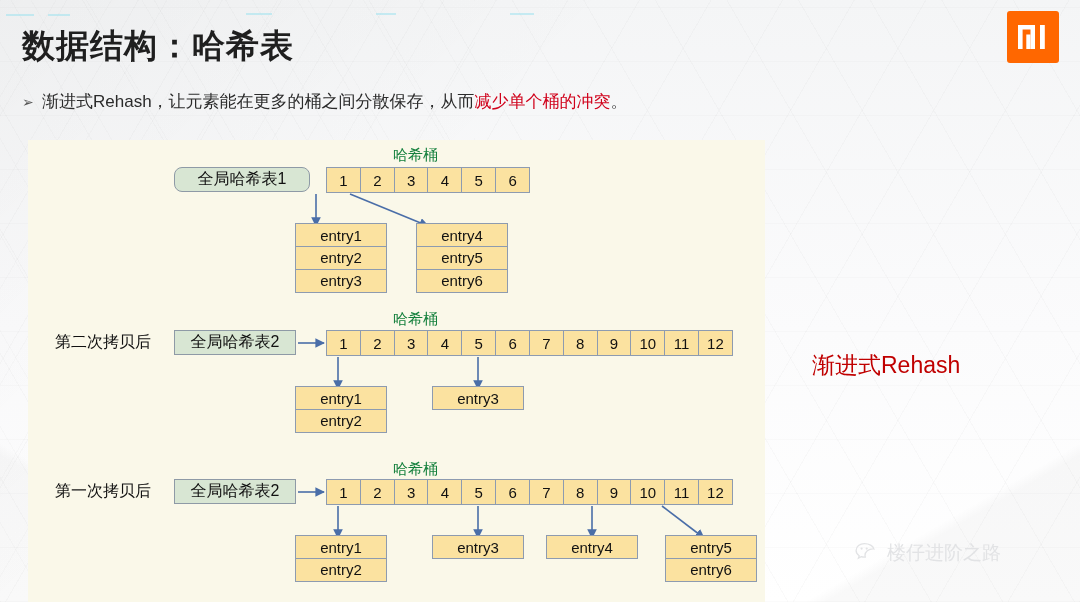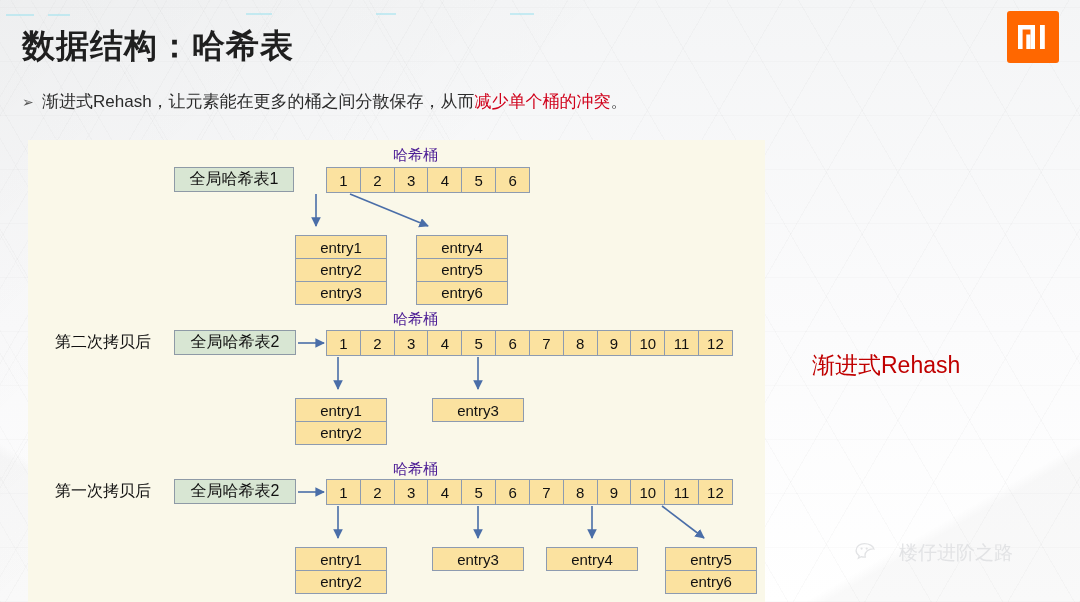--- a/index.html
+++ b/index.html
@@ -48,21 +48,21 @@
   }
   #bullet-marker{display:inline-block;width:20px;color:#555;font-size:14px;}
   .red{color:#d0021b;}
 
   
   #diagram-panel{
     position:absolute;left:28px;top:140px;width:737px;height:462px;
     background:#faf8e9;
   }
 
-  .hb-label{position:absolute;font-size:15px;color:#4c1d95;white-space:nowrap;}
+  .hb-label{position:absolute;font-size:15px;color:#15803d;white-space:nowrap;}
   .row-label{position:absolute;font-size:16px;color:#111;white-space:nowrap;}
 
   .green-box{
     position:absolute;background:#d8e6d3;border:1.4px solid #8e9aa6;
     font-size:16px;color:#111;display:flex;align-items:center;justify-content:center;
     height:25px;box-sizing:border-box;
   }
 
   .bucket-row{position:absolute;display:flex;}
   .bucket-cell{
@@ -73,34 +73,34 @@
   }
   .bucket-cell:first-child{margin-left:0;}
 
   .entry-stack{position:absolute;display:flex;flex-direction:column;}
   .entry-cell{
     background:#fbe2a0;border:1.2px solid #8d9bb0;margin-top:-1.2px;
     height:24px;box-sizing:border-box;
     display:flex;align-items:center;justify-content:center;
     font-size:15px;color:#111;
   }
-  .entry-cell:first-child{margin-top:12px;}
+  .entry-cell:first-child{margin-top:0;}
 
   #arrow-layer{position:absolute;left:0;top:0;width:737px;height:462px;pointer-events:none;}
 
   
   #rehash-note{
     position:absolute;left:812px;top:350px;
     font-size:23px;color:#c00000;white-space:nowrap;text-align:center;
   }
 
   
   #watermark{
     position:absolute;left:855px;top:540px;
-    display:flex;align-items:center;gap:18px;
+    display:flex;align-items:center;gap:6px;
     color:#e2e3e5;font-size:19px;white-space:nowrap;
   }
   #watermark svg{display:block;}
 </style>
 </head>
 <body>
 
 <div id="bg-pattern"></div>
 <div class="cyan-tick" style="left:6px;top:14px;width:28px;"></div>
 <div class="cyan-tick" style="left:48px;top:14px;width:22px;"></div>
@@ -141,21 +141,21 @@
     <line x1="450" y1="217" x2="450" y2="249" stroke="#4a6ea8" stroke-width="1.6" marker-end="url(#ah)"></line>
 
     <line x1="270" y1="352" x2="296" y2="352" stroke="#4a6ea8" stroke-width="1.6" marker-end="url(#ah)"></line>
     <line x1="310" y1="366" x2="310" y2="398" stroke="#4a6ea8" stroke-width="1.6" marker-end="url(#ah)"></line>
     <line x1="450" y1="366" x2="450" y2="398" stroke="#4a6ea8" stroke-width="1.6" marker-end="url(#ah)"></line>
     <line x1="564" y1="366" x2="564" y2="398" stroke="#4a6ea8" stroke-width="1.6" marker-end="url(#ah)"></line>
     <line x1="634" y1="366" x2="676" y2="398" stroke="#4a6ea8" stroke-width="1.6" marker-end="url(#ah)"></line>
   </svg>
 
   <div class="hb-label" style="left:365px;top:6px;">哈希桶</div>
-  <div class="green-box" style="left:146px;top:27px;width:120px;">全局哈希表1</div>
+  <div class="green-box" style="left:146px;top:27px;width:136px;border-radius:8px;">全局哈希表1</div>
 
   <div class="bucket-row" style="left:298px;top:27px;">
     <div class="bucket-cell" style="width:35px;">1</div>
     <div class="bucket-cell" style="width:35px;">2</div>
     <div class="bucket-cell" style="width:35px;">3</div>
     <div class="bucket-cell" style="width:35px;">4</div>
     <div class="bucket-cell" style="width:35px;">5</div>
     <div class="bucket-cell" style="width:35px;">6</div>
   </div>
 

